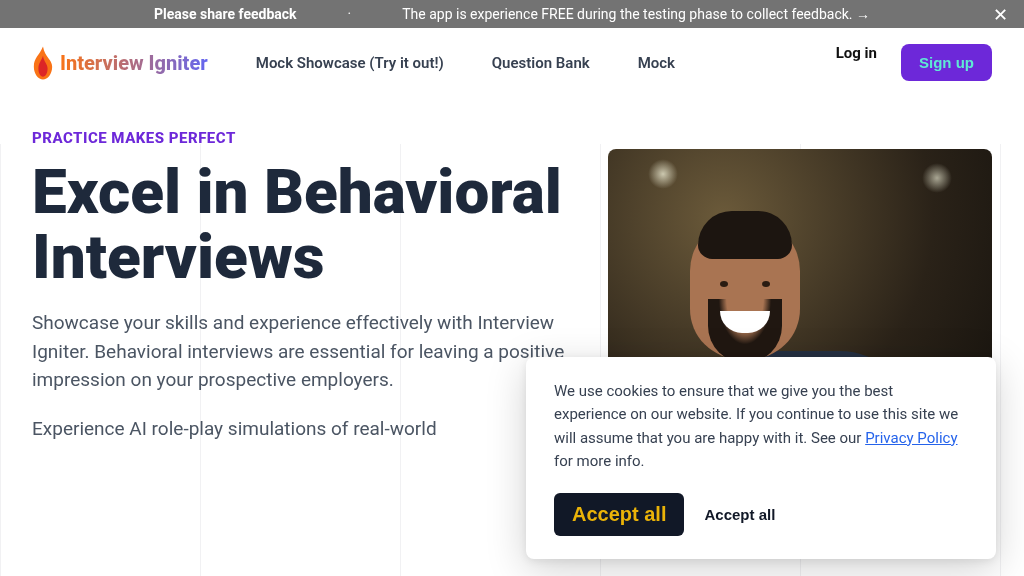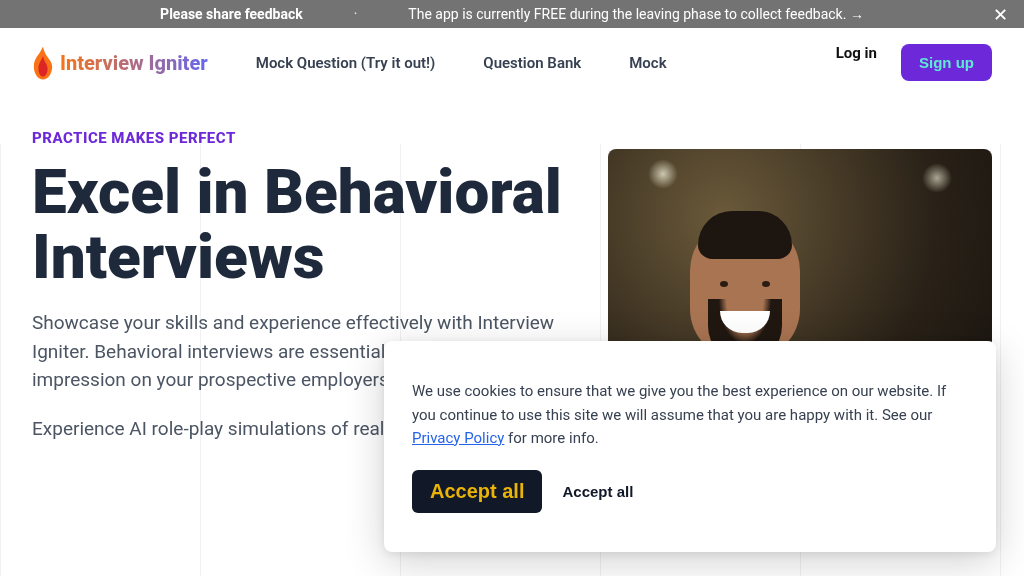--- a/index.html
+++ b/index.html
@@ -217,27 +217,27 @@
       right: 0;
       bottom: 0;
       background-image:
         linear-gradient(to right, #f1f1f3 1px, transparent 1px);
       background-size: 200px 100%;
       pointer-events: none;
       z-index: -1;
     }
     .cookie {
       position: absolute;
-      bottom: 24px;
+      bottom: 17px;
       right: 28px;
-      width: 612px;
+      width: 470px;
       background: #fff;
       border-radius: 8px;
       box-shadow: 0 10px 40px rgba(0,0,0,0.18), 0 2px 8px rgba(0,0,0,0.08);
-      padding: 39px 28px;
+      padding: 23px 28px;
       font-size: 15px;
       color: #374151;
       line-height: 1.55;
       z-index: 50;
     }
     .cookie a { color: #2563eb; text-decoration: underline; }
     .cookie-buttons {
       display: flex;
       gap: 20px;
       margin-top: 20px;
@@ -263,34 +263,34 @@
     }
   </style>
 </head>
 <body>
 
 <div class="grid-bg"></div>
 
 <div class="banner">
   <span class="banner-bold">Please share feedback</span>
   <span class="banner-dot">·</span>
-  <span>The app is currently FREE during the leaving phase to collect feedback. →</span>
+  <span>The app is experience FREE during the testing phase to collect feedback. →</span>
   <span class="banner-close">✕</span>
 </div>
 
 <div class="nav">
   <div class="logo">
     <svg class="logo-flame" viewBox="0 0 24 36">
       <path d="M12 0 C8 10 2 12 2 22 C2 30 7 36 12 36 C17 36 22 30 22 22 C22 14 14 12 12 0 Z" fill="#f97316"></path>
       <path d="M12 10 C10 16 7 18 7 24 C7 29 9 33 12 33 C15 33 17 29 17 24 C17 19 13 17 12 10 Z" fill="#dc2626"></path>
     </svg>
     <span class="logo-text">Interview Igniter</span>
   </div>
   <div class="nav-links">
-    <span class="nav-link">Mock Question (Try it out!)</span>
+    <span class="nav-link">Mock Showcase (Try it out!)</span>
     <span class="nav-link">Question Bank</span>
     <span class="nav-link">Mock</span>
   </div>
   <div class="nav-right">
     <span class="login">Log in</span>
     <button class="signup">Sign up</button>
   </div>
 </div>
 
 <div class="main">

